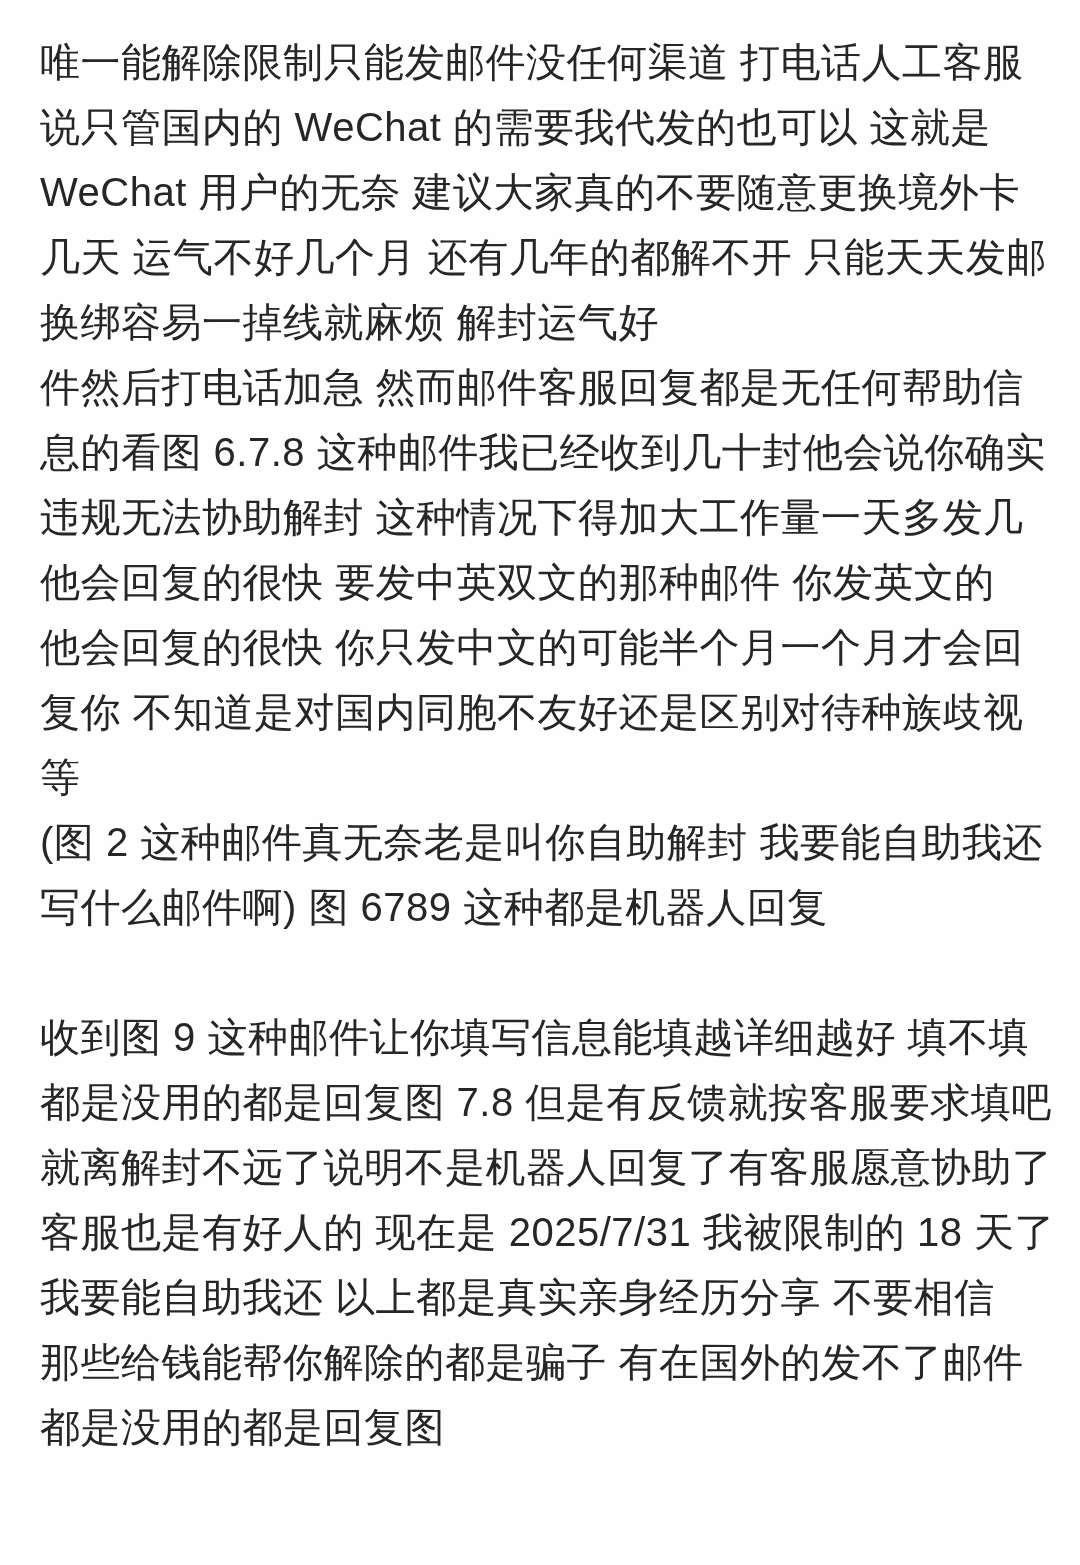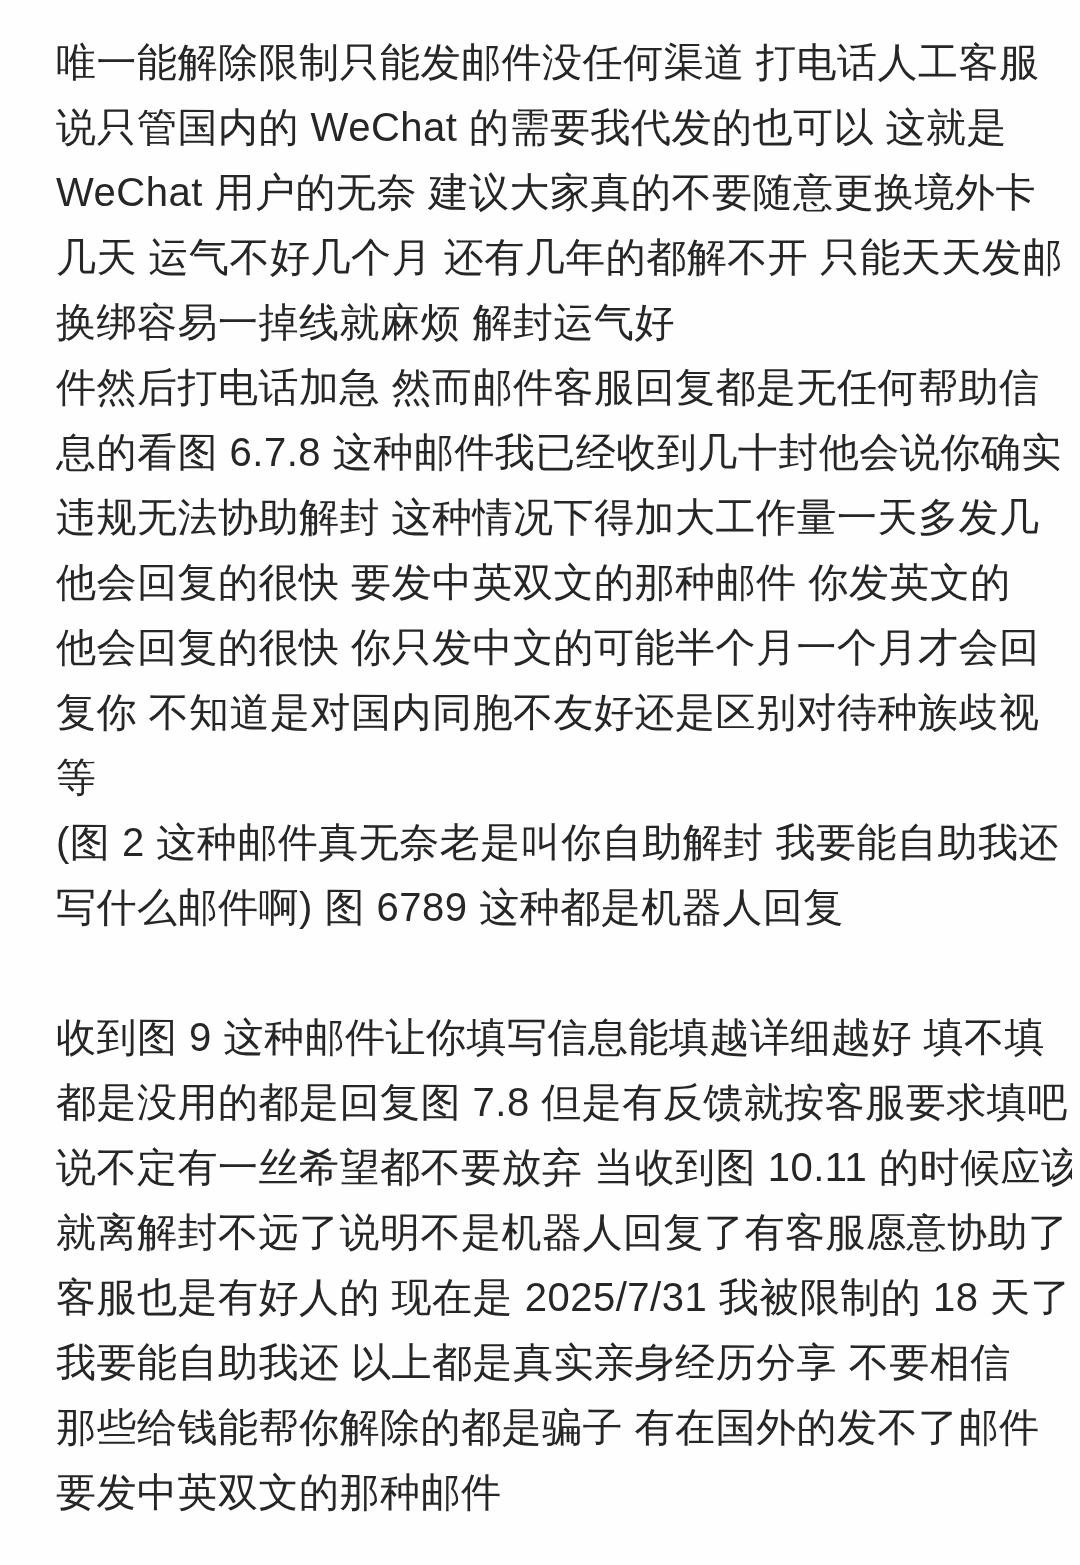--- a/index.html
+++ b/index.html
@@ -21,21 +21,20 @@
     line-height: 65px;
     font-weight: 400;
     color: #262626;
     -webkit-font-smoothing: antialiased;
   }
   .line {
     white-space: pre;
     min-height: 65px;
     letter-spacing: 0.5px;
     overflow: hidden;
-    margin-left: 16px;
   }
 </style>
 </head>
 <body>
 
 <main class="post">
   <div class="line">唯一能解除限制只能发邮件没任何渠道 打电话人工客服</div>
   <div class="line">说只管国内的 WeChat 的需要我代发的也可以 这就是</div>
   <div class="line">WeChat 用户的无奈 建议大家真的不要随意更换境外卡</div>
   <div class="line">几天 运气不好几个月 还有几年的都解不开 只能天天发邮</div>
@@ -45,19 +44,18 @@
   <div class="line">违规无法协助解封 这种情况下得加大工作量一天多发几</div>
   <div class="line">他会回复的很快 要发中英双文的那种邮件 你发英文的</div>
   <div class="line">他会回复的很快 你只发中文的可能半个月一个月才会回</div>
   <div class="line">复你 不知道是对国内同胞不友好还是区别对待种族歧视</div>
   <div class="line">等</div>
   <div class="line">(图 2 这种邮件真无奈老是叫你自助解封 我要能自助我还</div>
   <div class="line">写什么邮件啊) 图 6789 这种都是机器人回复</div>
   <div class="line"></div>
   <div class="line">收到图 9 这种邮件让你填写信息能填越详细越好 填不填</div>
   <div class="line">都是没用的都是回复图 7.8 但是有反馈就按客服要求填吧</div>
-  <div class="line">说不定有一丝希望都不要放弃 当收到图 10.11 的时候应该</div>
   <div class="line">就离解封不远了说明不是机器人回复了有客服愿意协助了</div>
   <div class="line">客服也是有好人的 现在是 2025/7/31 我被限制的 18 天了</div>
   <div class="line">我要能自助我还 以上都是真实亲身经历分享 不要相信</div>
   <div class="line">那些给钱能帮你解除的都是骗子 有在国外的发不了邮件</div>
-  <div class="line">要发中英双文的那种邮件</div>
+  <div class="line">都是没用的都是回复图</div>
 </main>
 
 </body></html>

